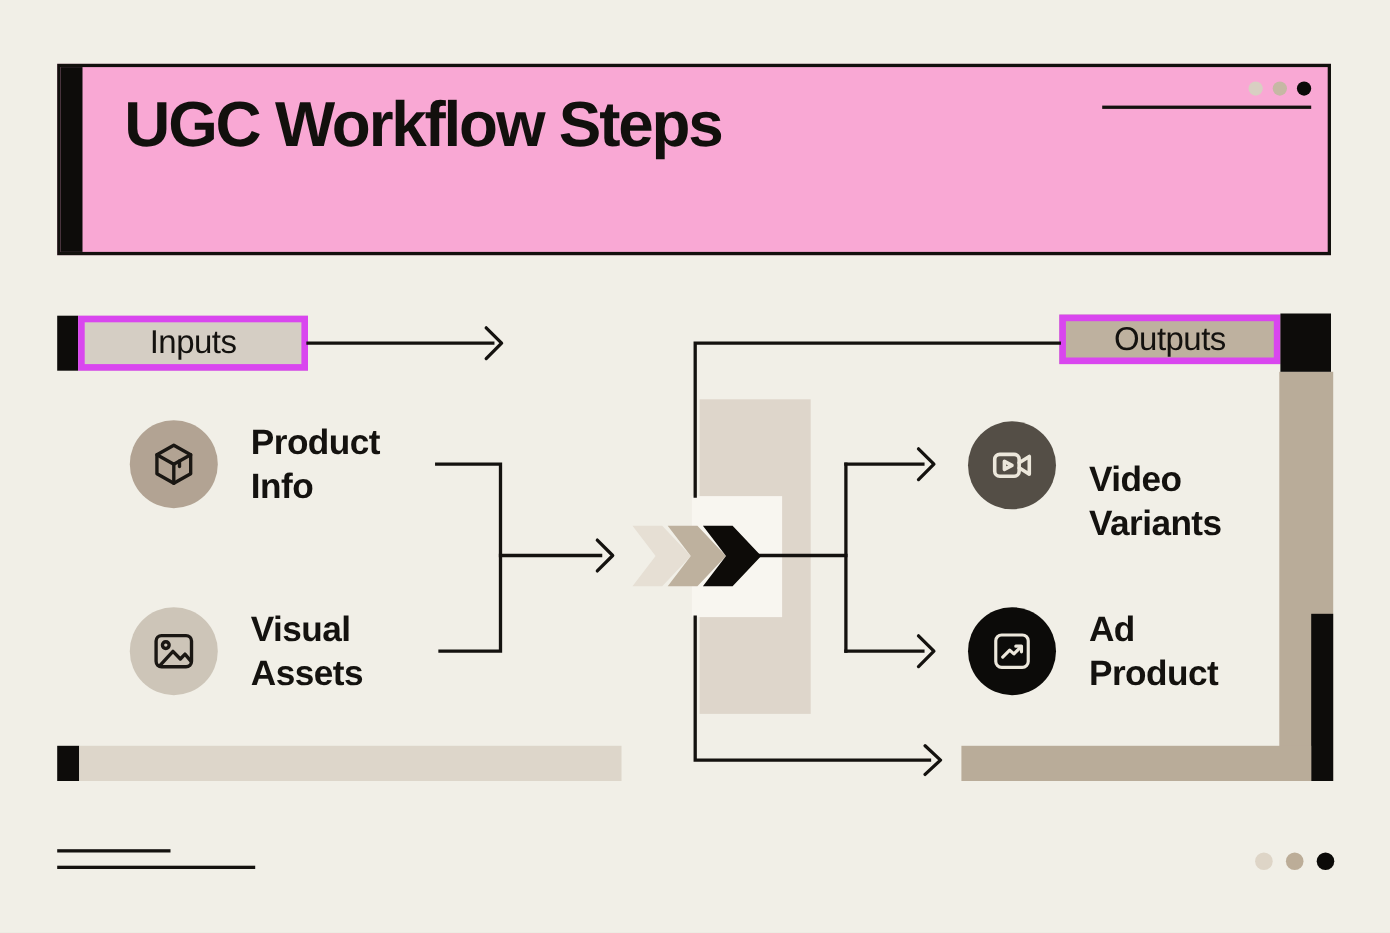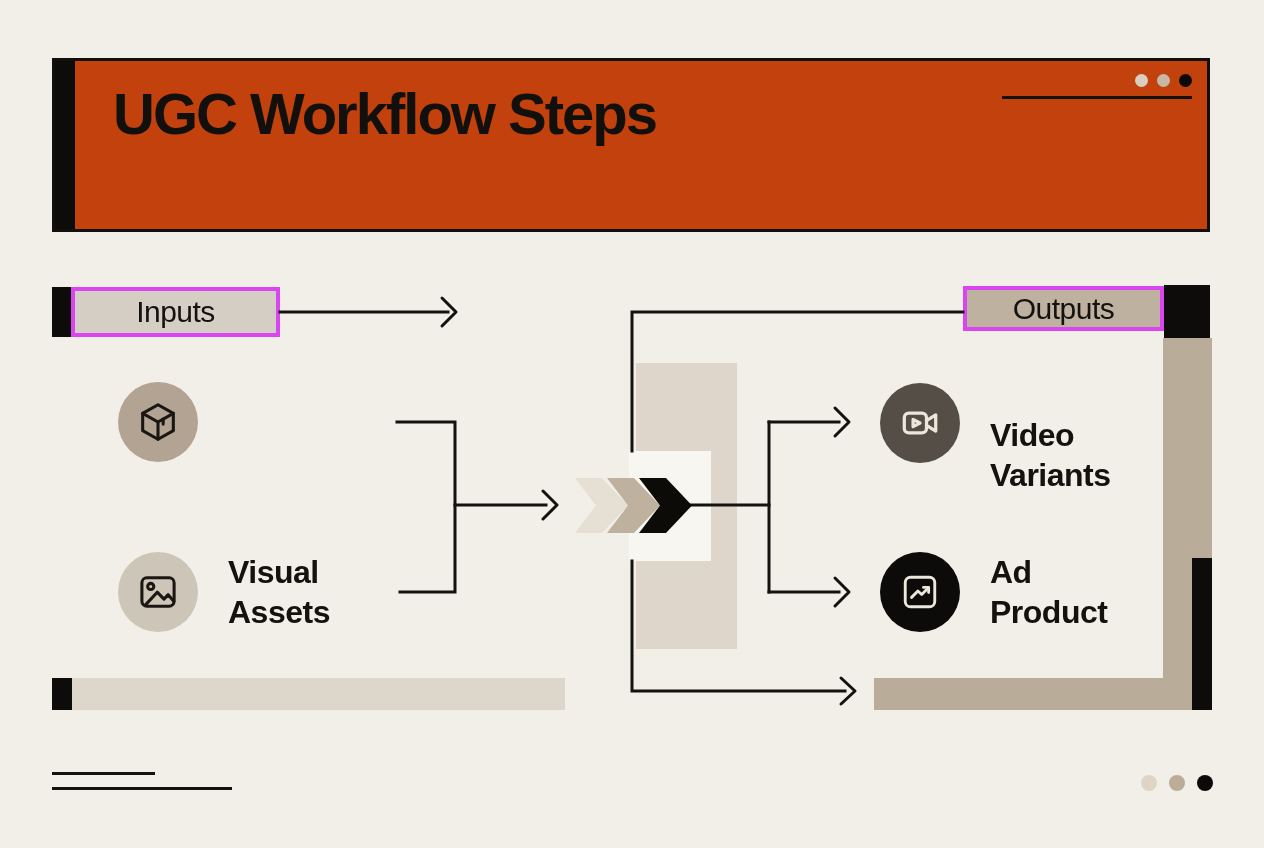--- a/index.html
+++ b/index.html
@@ -7,39 +7,39 @@
     position:relative;width:1264px;height:848px;overflow:hidden;
     background:#f1efe7;
     font-family:"Liberation Sans","DejaVu Sans",sans-serif;
     color:#161412;
   }
   .abs{position:absolute;}
 
   
   .header-card{
     left:52px;top:58px;width:1158px;height:174px;
-    background:#c2410c;border:3px solid #12100d;box-sizing:border-box;
+    background:#f9a8d4;border:3px solid #12100d;box-sizing:border-box;
   }
   .header-accent{left:0;top:0;width:20px;height:100%;background:#0d0c0a;}
   .page-title{
     left:58px;top:24px;
     font-size:58px;font-weight:700;letter-spacing:-2px;line-height:1.0;
     color:#12100d;white-space:nowrap;
   }
   .page-subtitle{
     left:58px;top:96px;
     font-size:34px;font-weight:400;letter-spacing:-0.5px;
     color:#1b1815;white-space:nowrap;
   }
   .hdr-dot{width:13px;height:13px;border-radius:50%;top:13px;}
   .hdr-rule{left:947px;top:35px;width:190px;height:3px;background:#14120f;}
 
   
   .label-box{
-    border:4px solid #d946ef;box-sizing:border-box;
+    border:6px solid #d946ef;box-sizing:border-box;
     display:flex;align-items:center;justify-content:center;
     font-size:30px;font-weight:500;letter-spacing:-0.5px;color:#14120f;
   }
   .inputs-accent{left:52px;top:287px;width:19px;height:50px;background:#0d0c0a;}
   .inputs-box{left:71px;top:287px;width:209px;height:50px;background:#d5cec4;}
   .outputs-box{left:963px;top:286px;width:201px;height:45px;background:#beb19f;}
   .outputs-accent{left:1164px;top:285px;width:46px;height:53px;background:#0d0c0a;}
 
   
   .center-beige-rect{left:636px;top:363px;width:101px;height:286px;background:#ded6cb;}
@@ -101,20 +101,21 @@
   <div class="abs outputs-accent"></div>
 
   <div class="abs item-circle" style="left:118px;top:382px;background:#b2a393;">
     <svg width="46" height="46" viewBox="0 0 24 24" fill="none" stroke="#1a1713" stroke-width="1.6" stroke-linejoin="round" stroke-linecap="round">
       <path d="M12 3 L20 7.5 V16.5 L12 21 L4 16.5 V7.5 Z"></path>
       <path d="M4 7.5 L12 12 L20 7.5"></path>
       <path d="M12 12 V21"></path>
       <path d="M14.7 10.4 V13.1"></path>
     </svg>
   </div>
+  <div class="abs item-label" style="left:228px;top:382px;">Product Info</div>
 
   <div class="abs item-circle" style="left:118px;top:552px;background:#cdc5b8;">
     <svg width="46" height="46" viewBox="0 0 24 24" fill="none" stroke="#1a1713" stroke-width="1.6" stroke-linejoin="round" stroke-linecap="round">
       <rect x="3.6" y="4.6" width="16.8" height="14.8" rx="2.6"></rect>
       <circle cx="8.2" cy="9.1" r="1.6"></circle>
       <path d="M5.6 18.6 L11.6 12.1 L15.1 15.7 L17.3 13.4 L20.3 16.9"></path>
     </svg>
   </div>
   <div class="abs item-label" style="left:228px;top:552px;">Visual Assets</div>
 

